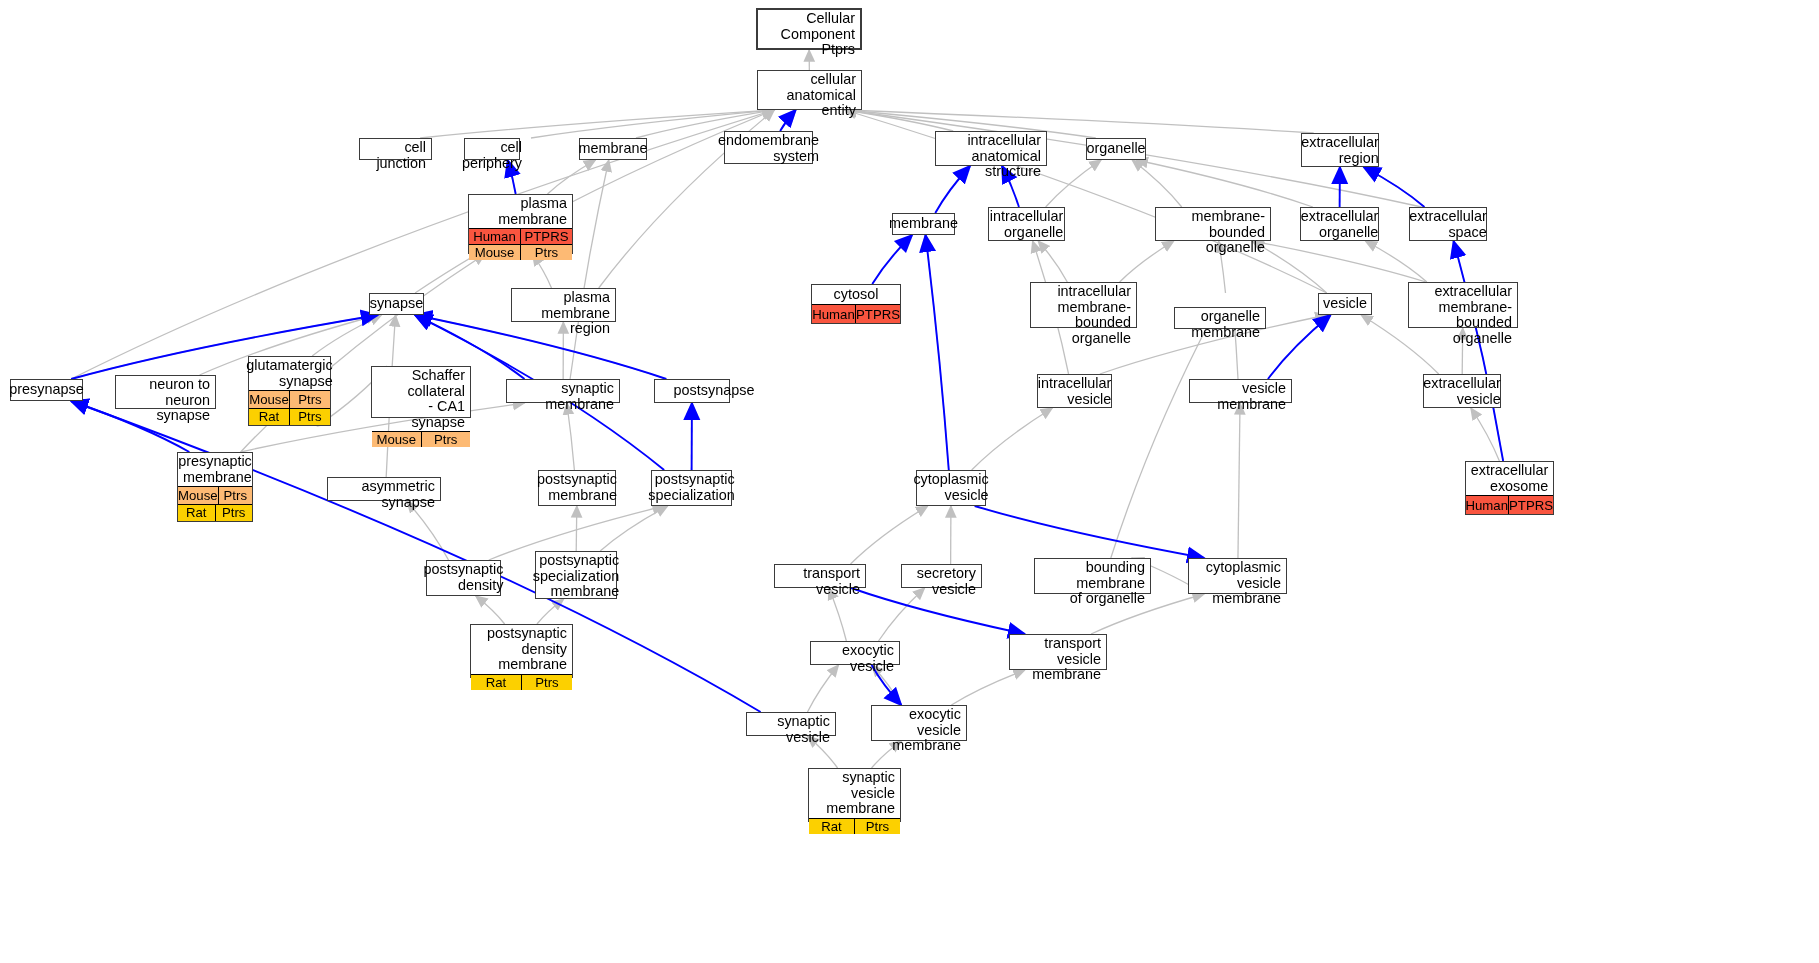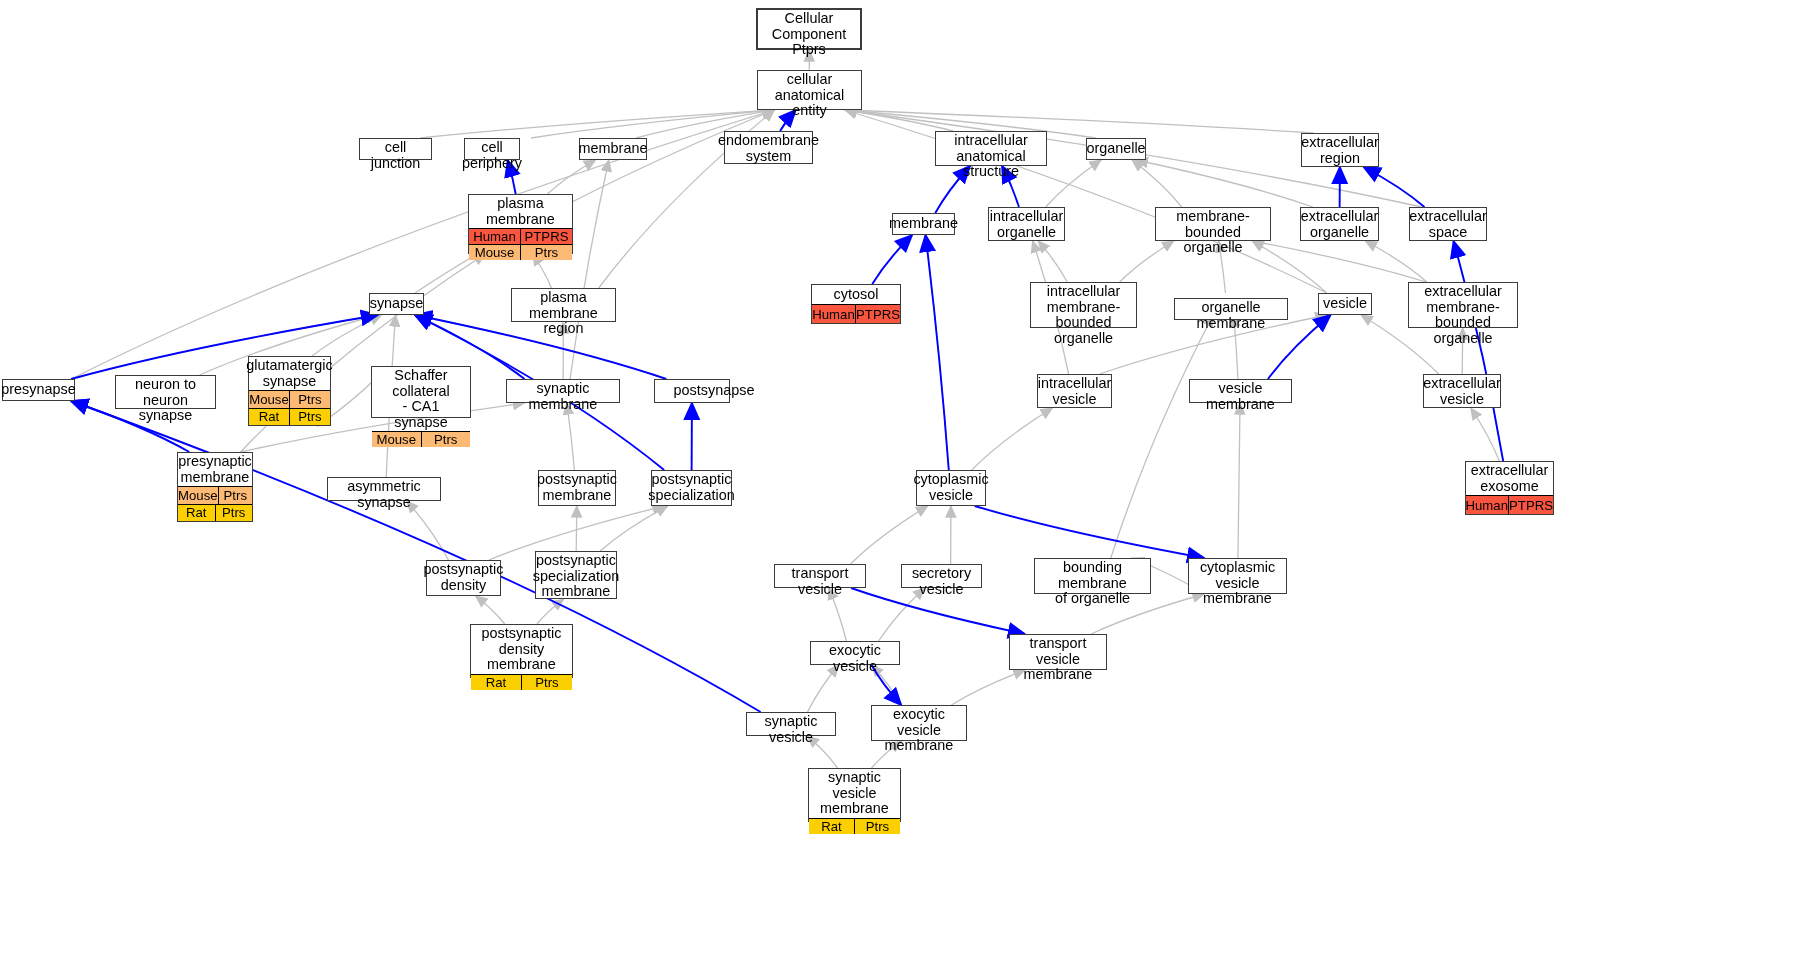--- a/index.html
+++ b/index.html
@@ -1,21 +1,21 @@
 <!DOCTYPE html>
 <html><head>
 <meta charset="utf-8">
 <style>
   html,body{margin:0;padding:0;background:#ffffff;}
   body{width:1819px;height:963px;position:relative;font-family:"Liberation Sans",sans-serif;}
   #canvas{position:absolute;left:0;top:0;width:1819px;height:963px;}
   svg.edges{position:absolute;left:0;top:0;width:1819px;height:963px;pointer-events:none;}
   .node{position:absolute;border:1.6px solid #3b3b3b;background:#ffffff;box-sizing:border-box;
         display:flex;flex-direction:column;z-index:5;}
-  .node .title{flex:1;display:flex;align-items:center;justify-content:center;text-align:center;
+  .node .title{flex:1;display:flex;align-items:center;justify-content:center;text-align:right;
         font-size:14.4px;color:#000;line-height:1.08;padding:1px 5px;white-space:pre-line;}
   .node .row{display:flex;border-top:1.4px solid #000;height:18px;justify-content:flex-end;}
   .node .row .c{flex:1;display:flex;align-items:center;justify-content:center;font-size:13.2px;color:#000;}
   .node .row .c.left{border-right:1.4px solid #000;}
   .row.human .c{background:#f9553f;}
   .row.mouse .c{background:#fdba74;}
   .row.rat .c{background:#fcd000;}
   .node.root{border-width:2.2px;border-color:#3b3b3b;}
 </style>
 </head>
@@ -195,35 +195,35 @@
         <div class="row human">
           <div class="c left">Human</div>
           <div class="c">PTPRS</div>
         </div>
       </div>
       <div class="node" style="left: 1030px; top: 282px; width: 107px; height: 46px;">
         <div class="title">intracellular
 membrane-bounded
 organelle</div>
       </div>
-      <div class="node" style="left: 1174px; top: 298px; width: 114px; height: 22px;">
+      <div class="node" style="left: 1174px; top: 307px; width: 92px; height: 22px;">
         <div class="title">organelle membrane</div>
       </div>
       <div class="node" style="left: 1318px; top: 293px; width: 54px; height: 22px;">
         <div class="title">vesicle</div>
       </div>
       <div class="node" style="left: 1408px; top: 282px; width: 110px; height: 46px;">
         <div class="title">extracellular
 membrane-bounded
 organelle</div>
       </div>
       <div class="node" style="left: 369px; top: 293px; width: 55px; height: 22px;">
         <div class="title">synapse</div>
       </div>
-      <div class="node" style="left: 2px; top: 379px; width: 73px; height: 22px;">
+      <div class="node" style="left: 10px; top: 379px; width: 73px; height: 22px;">
         <div class="title">presynapse</div>
       </div>
       <div class="node" style="left: 115px; top: 375px; width: 101px; height: 34px;">
         <div class="title">neuron to neuron
 synapse</div>
       </div>
       <div class="node" style="left: 248px; top: 356px; width: 83px; height: 70px;">
         <div class="title">glutamatergic
 synapse</div>
         <div class="row mouse">

